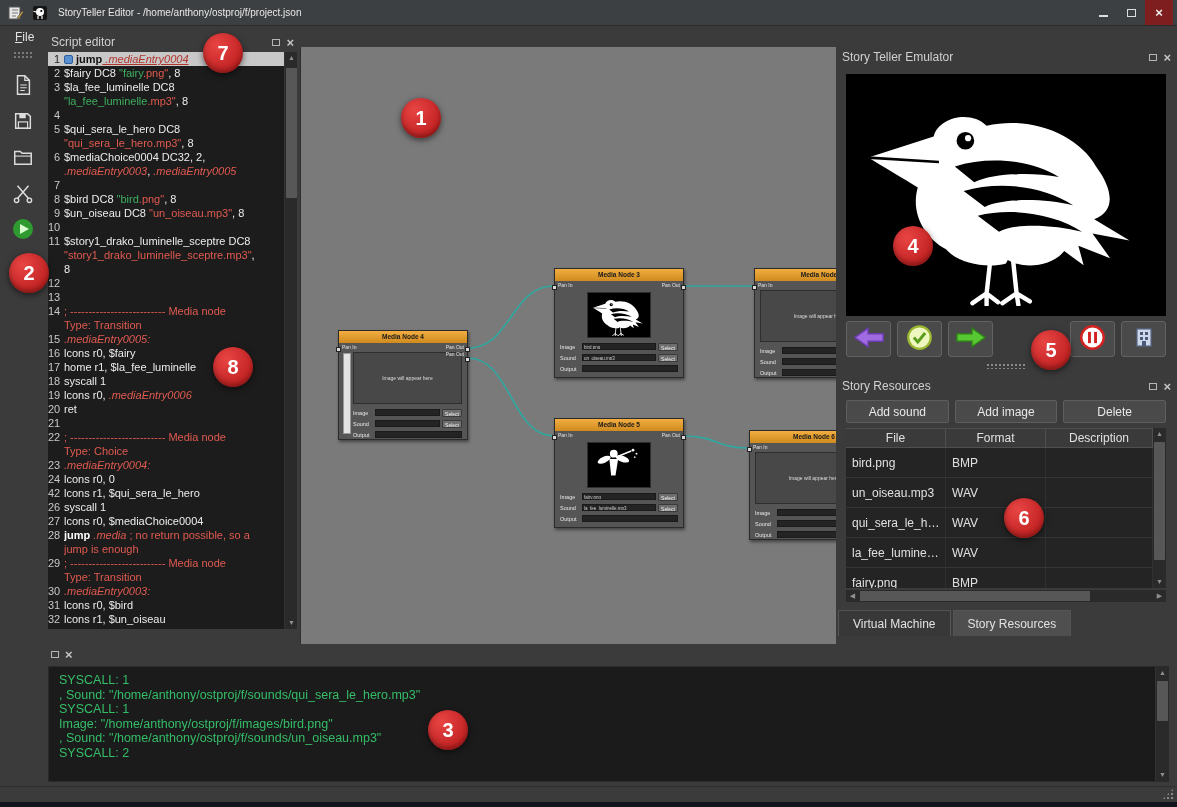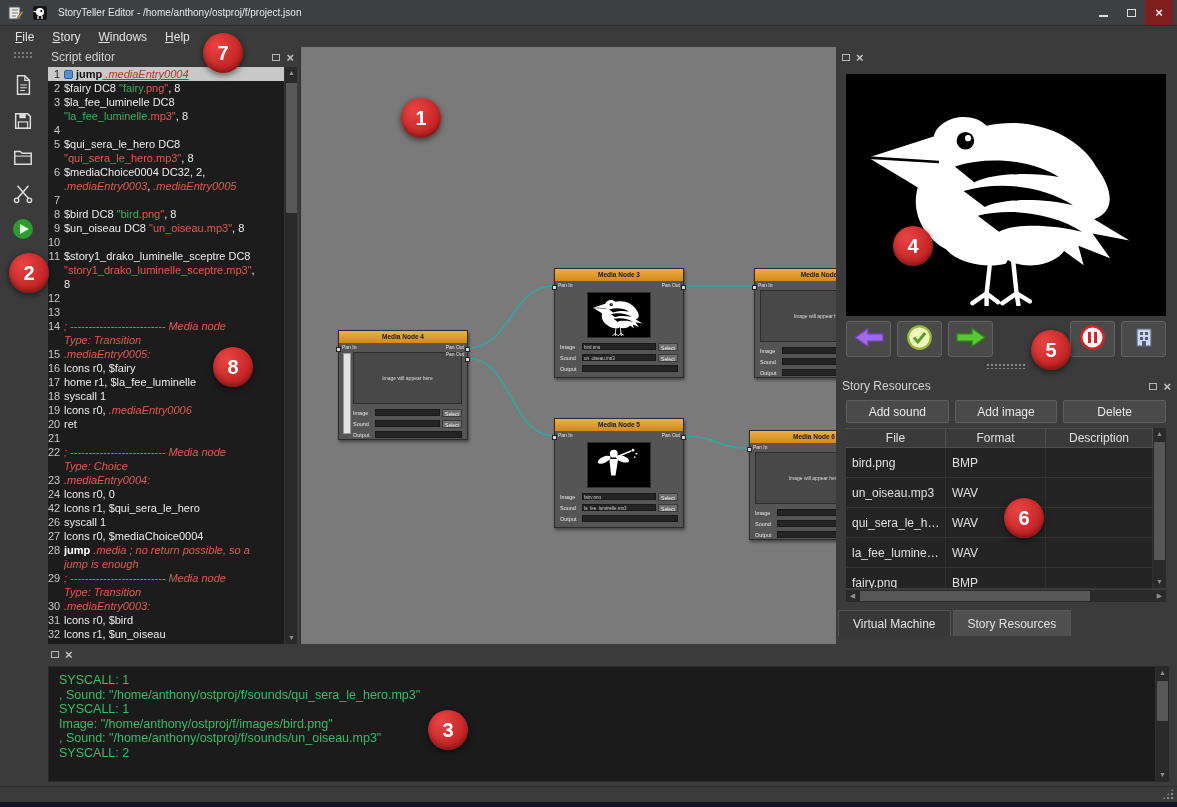--- a/index.html
+++ b/index.html
@@ -27,35 +27,35 @@
   .tool-btn { width:30px; height:30px; margin:3px 0; display:flex; align-items:center; justify-content:center; border-radius:3px; }
 
   
   .dock-head { height:20px; display:flex; align-items:center; padding:0 6px; }
   .dock-title { font-size:12px; color:#d0d0d0; flex:1; }
   .dock-icons { display:flex; align-items:center; gap:6px; }
   .dock-float { width:8px; height:7px; border:1px solid #b5b5b5; display:inline-block; }
   .dock-close { color:#c5c5c5; font-size:13px; line-height:13px; font-weight:bold; }
 
   
-  .script-dock { position:absolute; left:45px; top:47px; width:255px; height:597px; background:#3b3b3b; }
+  .script-dock { position:absolute; left:45px; top:32px; width:255px; height:597px; background:#3b3b3b; }
   .editor { position:absolute; left:3px; top:20px; right:3px; bottom:0; background:#1c1c1c; overflow:hidden; }
   .code { position:absolute; left:0; top:0; right:13px; bottom:0; font-size:11px; line-height:14px; }
   .code-row { display:flex; height:14px; white-space:nowrap; overflow:hidden; }
   .code-row.hl { background:#c8c8c8; }
   .gutter { width:16px; flex-shrink:0; text-align:right; padding-right:4px; color:#c8c8c8; }
   .hl .gutter { color:#222; }
   .code-text { flex:1; overflow:hidden; }
   .line-icon { display:inline-block; width:9px; height:9px; background:#5a8fd0; border:1px solid #2f5f9f; border-radius:2px; margin-right:3px; vertical-align:-1px; }
   .c-pl { color:#ececec; }
   .c-kw { color:#ffffff; font-weight:bold; }
   .c-lb { color:#e05a50; font-style:italic; }
   .c-sg { color:#3daf5f; }
   .c-sr { color:#e05a50; }
-  .c-cm { color:#e05a50; font-style:italic; }
+  .c-cm { color:#e05a50; }
   .hl .c-pl, .hl .c-kw { color:#111; }
   .hl .c-lb { color:#b2352c;text-decoration:underline; }
 
   .vscroll { position:absolute; right:0; top:0; bottom:0; width:13px; background:#2a2a2a; border-left:1px solid #333; }
   .vscroll .arr { position:absolute; left:0; width:13px; height:12px; color:#909090; font-size:7px; text-align:center; line-height:12px; }
   .arr.up { top:0; } .arr.dn { bottom:0; }
   .vthumb { position:absolute; left:1px; width:11px; background:#575757; border-radius:1px; }
 
   
   .canvas { position:absolute; left:300px; top:47px; width:536px; height:597px; background:#7a7a7a; border-left:1px solid #2e2e2e; overflow:hidden; }
@@ -546,20 +546,21 @@
               <span class="gr-label">Output</span>
               <span class="gr-input"></span>
             </div>
           </div>
         </div>
       </div>
     </div>
 
   <div class="right-dock">
     <div class="dock-head">
+      <span class="dock-title">Story Teller Emulator</span>
       <span class="dock-icons">
         <span class="dock-float"></span>
         <span class="dock-close">×</span>
       </span>
     </div>
     <div class="emu-screen">
       <svg viewBox="0 0 340 250" style="width:300px;height:221px">
           <use href="#bird-art"></use>
         </svg>
     </div>

